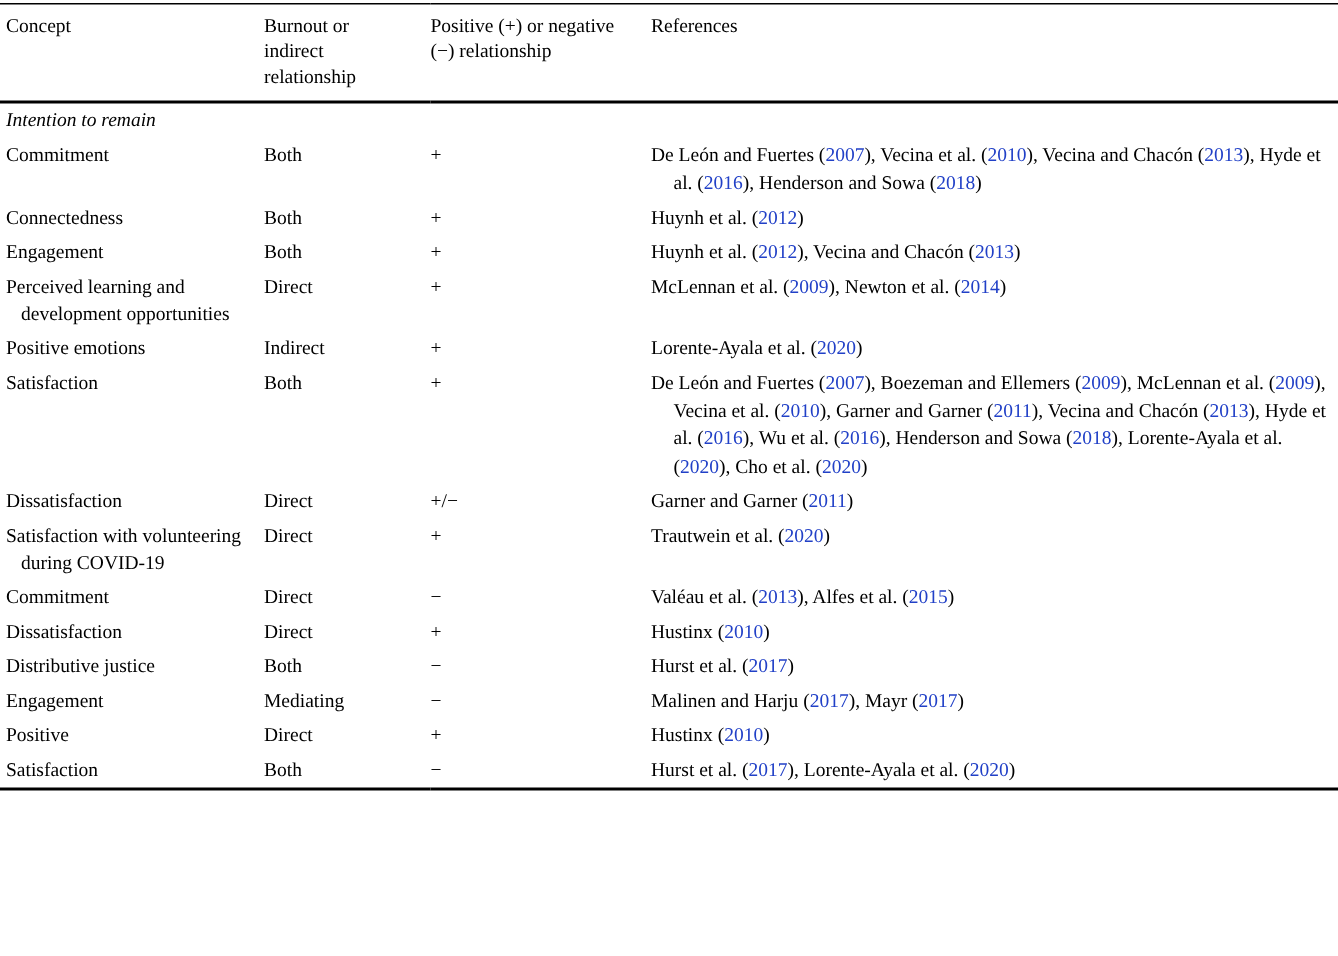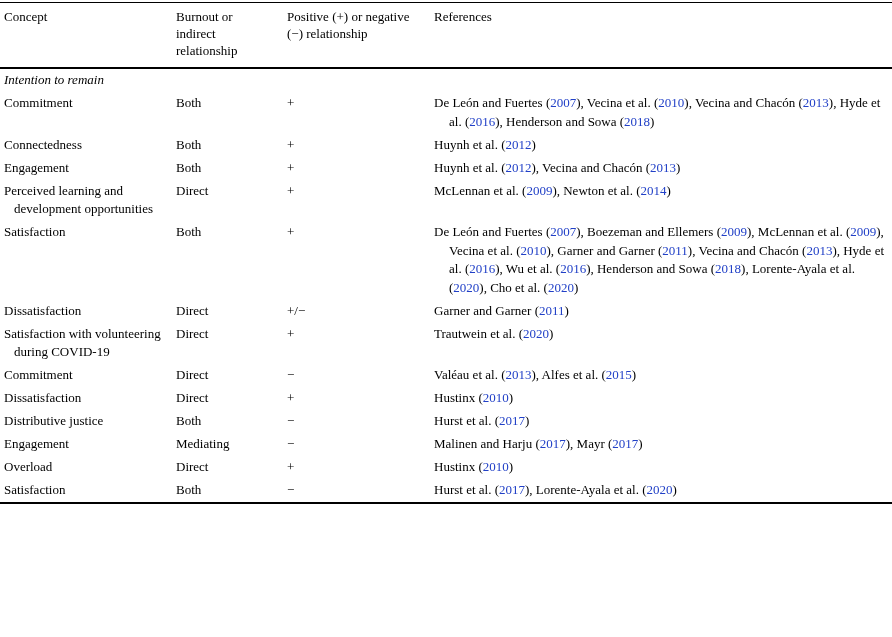--- a/index.html
+++ b/index.html
@@ -107,20 +107,26 @@
           <td>+</td>
           <td class="refs-cell">Huynh et al. (<span class="year">2012</span>), Vecina and Chacón (<span class="year">2013</span>)</td>
         </tr>
         <tr>
           <td class="concept-cell">Perceived learning and development opportunities</td>
           <td>Direct</td>
           <td>+</td>
           <td class="refs-cell">McLennan et al. (<span class="year">2009</span>), Newton et al. (<span class="year">2014</span>)</td>
         </tr>
         <tr>
+          <td class="concept-cell">Positive emotions</td>
+          <td>Indirect</td>
+          <td>+</td>
+          <td class="refs-cell">Lorente-Ayala et al. (<span class="year">2020</span>)</td>
+        </tr>
+        <tr>
           <td class="concept-cell">Satisfaction</td>
           <td>Both</td>
           <td>+</td>
           <td class="refs-cell">De León and Fuertes (<span class="year">2007</span>), Boezeman and Ellemers (<span class="year">2009</span>), McLennan et al. (<span class="year">2009</span>), Vecina et al. (<span class="year">2010</span>), Garner and Garner (<span class="year">2011</span>), Vecina and Chacón (<span class="year">2013</span>), Hyde et al. (<span class="year">2016</span>), Wu et al. (<span class="year">2016</span>), Henderson and Sowa (<span class="year">2018</span>), Lorente-Ayala et al. (<span class="year">2020</span>), Cho et al. (<span class="year">2020</span>)</td>
         </tr>
         <tr>
           <td class="concept-cell">Dissatisfaction</td>
           <td>Direct</td>
           <td>+/−</td>
           <td class="refs-cell">Garner and Garner (<span class="year">2011</span>)</td>
@@ -149,21 +155,21 @@
           <td>−</td>
           <td class="refs-cell">Hurst et al. (<span class="year">2017</span>)</td>
         </tr>
         <tr>
           <td class="concept-cell">Engagement</td>
           <td>Mediating</td>
           <td>−</td>
           <td class="refs-cell">Malinen and Harju (<span class="year">2017</span>), Mayr (<span class="year">2017</span>)</td>
         </tr>
         <tr>
-          <td class="concept-cell">Overload</td>
+          <td class="concept-cell">Positive</td>
           <td>Direct</td>
           <td>+</td>
           <td class="refs-cell">Hustinx (<span class="year">2010</span>)</td>
         </tr>
         <tr>
           <td class="concept-cell">Satisfaction</td>
           <td>Both</td>
           <td>−</td>
           <td class="refs-cell">Hurst et al. (<span class="year">2017</span>), Lorente-Ayala et al. (<span class="year">2020</span>)</td>
         </tr>

